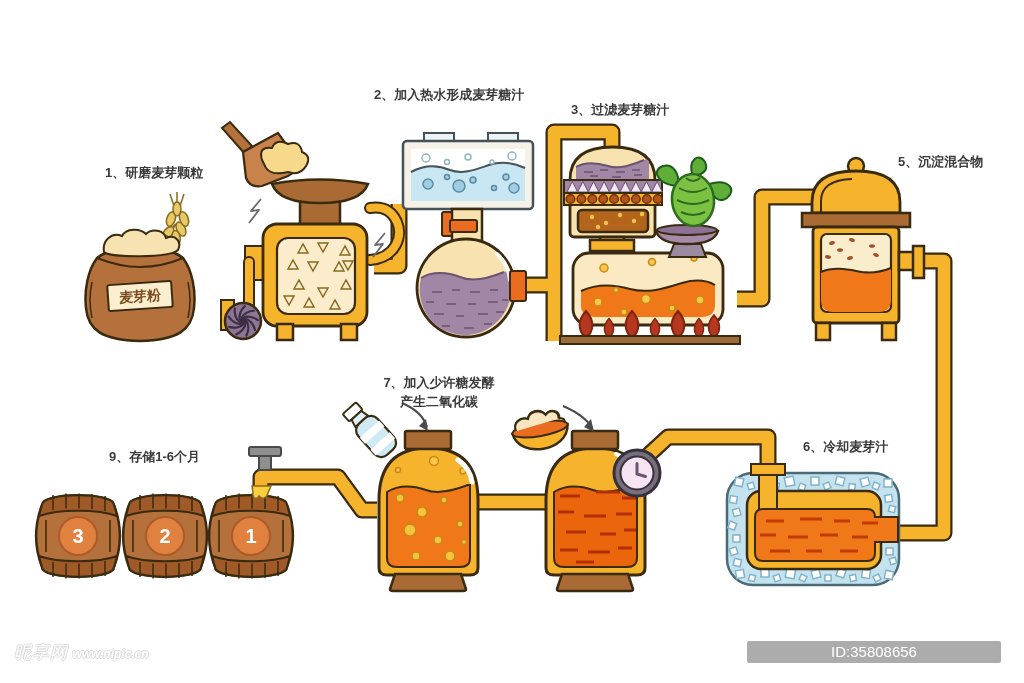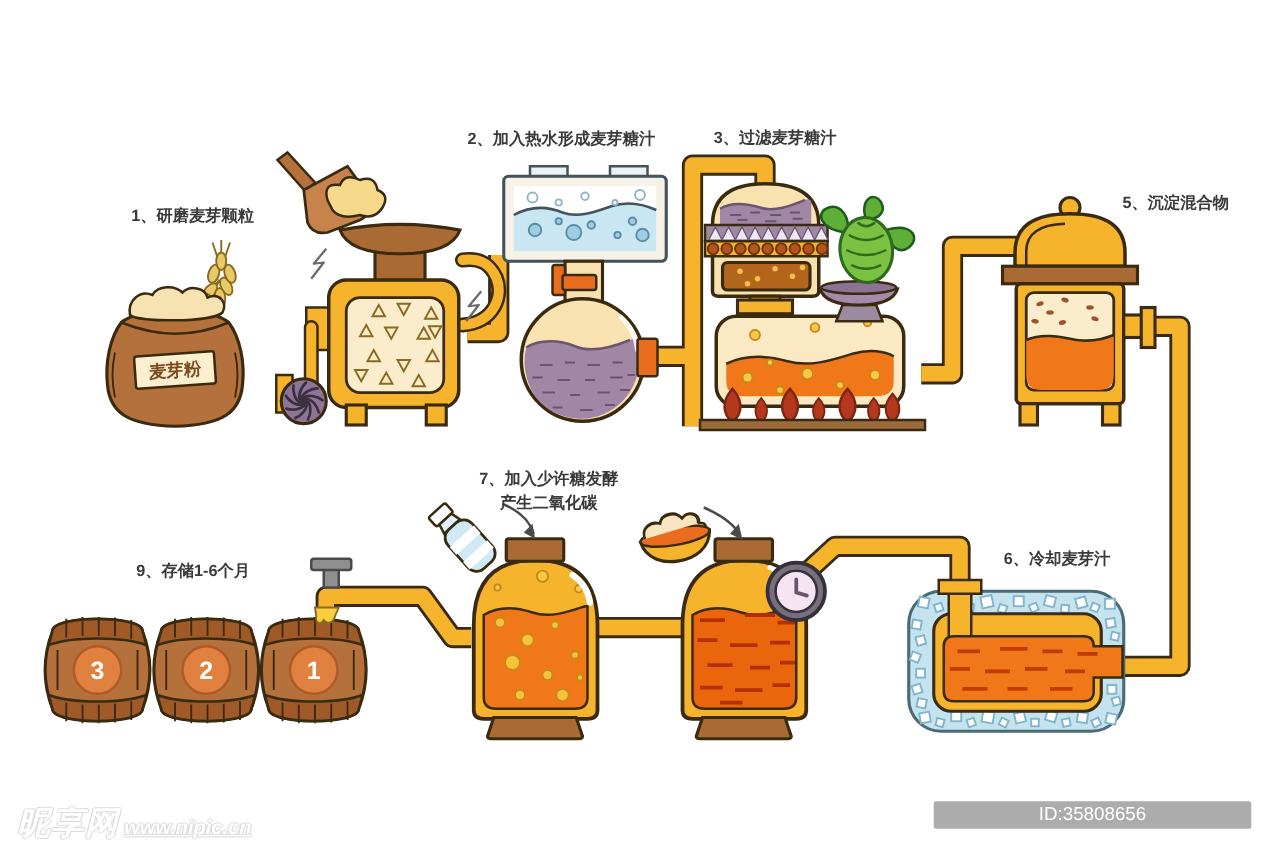--- a/index.html
+++ b/index.html
@@ -3,22 +3,22 @@
 <meta charset="utf-8">
 <style>
   html,body{margin:0;padding:0;background:#fff;}
   .canvas{position:relative;width:1024px;height:683px;background:#ffffff;overflow:hidden;
           font-family:"Liberation Sans",sans-serif;}
   .canvas svg{position:absolute;left:0;top:0;}
   .lbl{position:absolute;font:700 13px/19px "Liberation Sans",sans-serif;color:#3a3a3a;white-space:nowrap;}
   .ctr{text-align:center;white-space:normal;}
   .watermark{position:absolute;left:14px;top:641px;color:#ffffff;font-style:italic;
              text-shadow:-1px 0 #dcdcdc,1px 0 #dcdcdc,0 -1px #dcdcdc,0 1px #dcdcdc;}
-  .wm-site{font-weight:700;font-size:26px;letter-spacing:1px;}
-  .wm-url{font-weight:700;font-size:16px;text-decoration:underline;}
+  .wm-site{font-weight:400;font-size:17px;letter-spacing:1px;}
+  .wm-url{font-weight:700;font-size:12px;}
   .id-badge{position:absolute;left:747px;top:641px;width:254px;height:22px;background:#acacac;
             color:#ffffff;font-size:15px;line-height:22px;text-align:center;border-radius:2px;}
   svg text{font-family:"Liberation Sans",sans-serif;}
   .po{stroke:#3A2B10;stroke-width:17;fill:none;stroke-linejoin:round;}
   .pf{stroke:#F6B42C;stroke-width:12.5;fill:none;stroke-linejoin:round;}
   .po2{stroke:#3A2B10;stroke-width:12;fill:none;stroke-linejoin:round;stroke-linecap:round;}
   .pf2{stroke:#F6B42C;stroke-width:8;fill:none;stroke-linejoin:round;stroke-linecap:round;}
 </style>
 </head>
 <body>
@@ -375,21 +375,21 @@
   <g>
         <use href="#barrelshape" transform="translate(251,536)"></use>
       </g>
   <text x="78" y="543" text-anchor="middle" font-size="20" font-weight="bold" fill="#FFFFFF">3</text>
   <text x="165" y="543" text-anchor="middle" font-size="20" font-weight="bold" fill="#FFFFFF">2</text>
   <text x="251" y="543" text-anchor="middle" font-size="20" font-weight="bold" fill="#FFFFFF">1</text>
   <path d="M252,486 L271,486 L268,493 C267,498 262,500 259,496 C257,500 252,499 253,493 Z" fill="#F9CE3F" stroke="#8A6A1E" stroke-width="1.5"></path>
 </svg>
 
 <div class="lbl" style="left:105px;top:163px">1、研磨麦芽颗粒</div>
-<div class="lbl" style="left:374px;top:101px">2、加入热水形成麦芽糖汁</div>
+<div class="lbl" style="left:374px;top:85px">2、加入热水形成麦芽糖汁</div>
 <div class="lbl" style="left:571px;top:100px">3、过滤麦芽糖汁</div>
 <div class="lbl" style="left:898px;top:152px">5、沉淀混合物</div>
 <div class="lbl" style="left:803px;top:437px">6、冷却麦芽汁</div>
 <div class="lbl ctr" style="left:376px;top:373px;width:126px">
   <span>7、加入少许糖发酵</span><br>
   <span>产生二氧化碳</span>
 </div>
 <div class="lbl" style="left:109px;top:447px">9、存储1-6个月</div>
 
 <div class="watermark">

